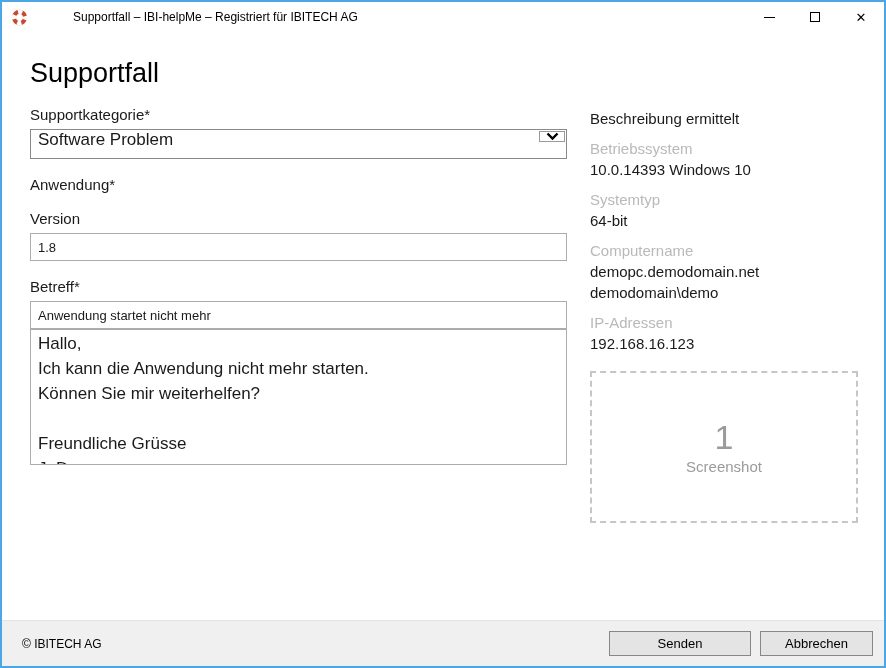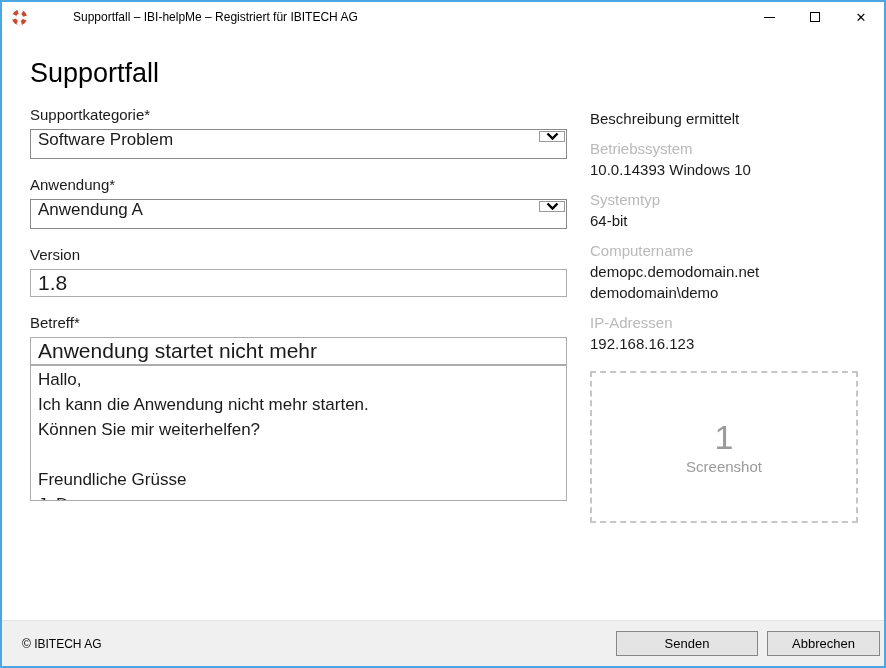--- a/index.html
+++ b/index.html
@@ -56,21 +56,21 @@
     width:26px; margin:1px;
     border:1px solid #9a9a9a;
     background:#fff;
     display:flex; align-items:center; justify-content:center;
   }
   .chev { width:13px; height:9px; display:block; }
 
   .text-input {
     width:100%; height:28px;
     border:1px solid #acacac;
-    font-size:21px; font-family:inherit; color:#1a1a1a;
+    font-size:13px; font-family:inherit; color:#1a1a1a;
     padding:0 7px; background:#fff; outline:none;
   }
   .text-area {
     width:100%; height:136px;
     border:1px solid #acacac;
     font-size:17px; font-family:inherit; color:#1a1a1a;
     line-height:25px;
     padding:1px 7px; background:#fff; outline:none;
     resize:none; overflow:hidden;
   }
@@ -91,21 +91,21 @@
   .shot-count { font-size:34px; color:#9b9b9b; line-height:1.1; }
   .shot-label { font-size:15px; color:#9b9b9b; margin-top:1px; }
 
   
   .footer {
     position:absolute; left:0; right:0; bottom:0;
     height:46px;
     background:#f0f0f0;
     border-top:1px solid #e4e4e4;
     display:flex; align-items:center;
-    padding:0 4px 0 20px;
+    padding:0 11px 0 20px;
   }
   .copyright { font-size:12px; color:#000; }
   .btn {
     height:25px;
     background:#e4e4e4;
     border:1px solid #878787;
     font-size:13px; font-family:inherit; color:#000;
     cursor:default;
   }
   .btn-send { width:142px; margin-left:auto; }
@@ -145,28 +145,20 @@
       <div class="combo">
         <span class="combo-value">Software Problem</span>
         <span class="combo-btn">
           <svg class="chev" viewBox="0 0 13 9" aria-hidden="true">
             <polyline points="1.5,1.5 6.5,6.5 11.5,1.5" fill="none" stroke="#000" stroke-width="2.4"></polyline>
           </svg>
         </span>
       </div>
 
       <div class="field-label">Anwendung*</div>
-      <div class="combo">
-        <span class="combo-value">Anwendung A</span>
-        <span class="combo-btn">
-          <svg class="chev" viewBox="0 0 13 9" aria-hidden="true">
-            <polyline points="1.5,1.5 6.5,6.5 11.5,1.5" fill="none" stroke="#000" stroke-width="2.4"></polyline>
-          </svg>
-        </span>
-      </div>
 
       <div class="field-label">Version</div>
       <input class="text-input" type="text" value="1.8" style="">
 
       <div class="field-label">Betreff*</div>
       <input class="text-input" type="text" value="Anwendung startet nicht mehr" style="">
 
       <textarea class="text-area" spellcheck="false" style="">Hallo,
 Ich kann die Anwendung nicht mehr starten.
 Können Sie mir weiterhelfen?

